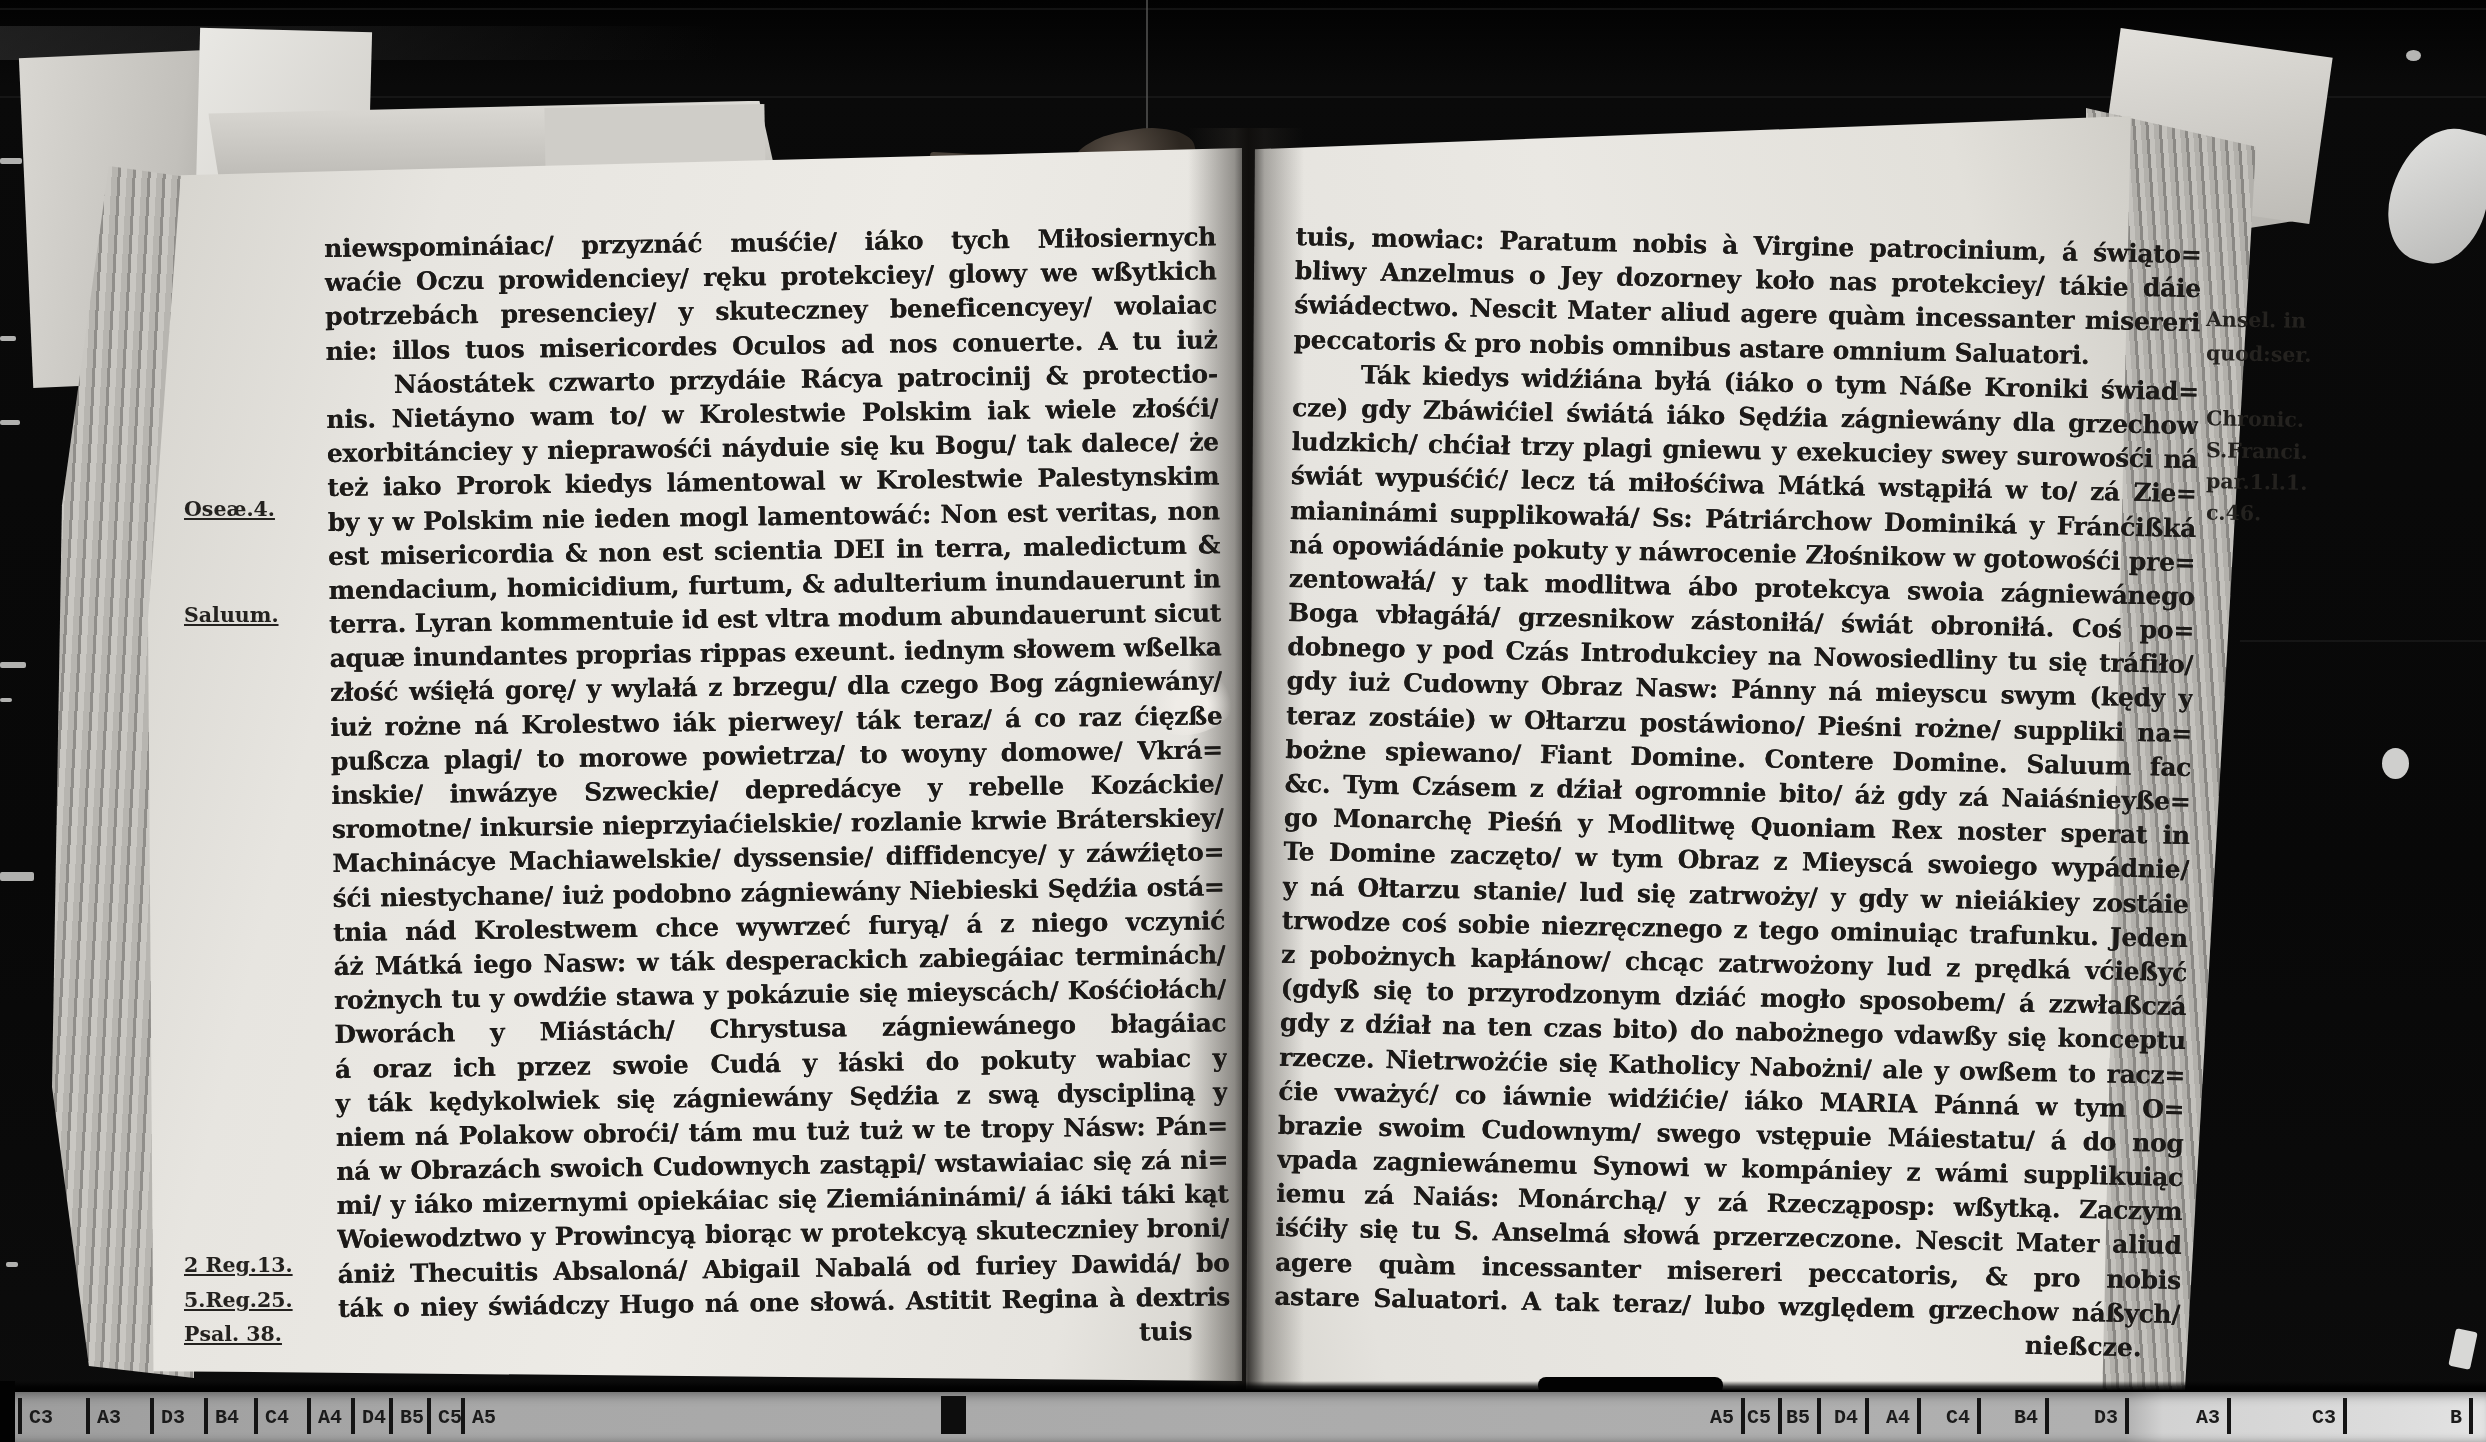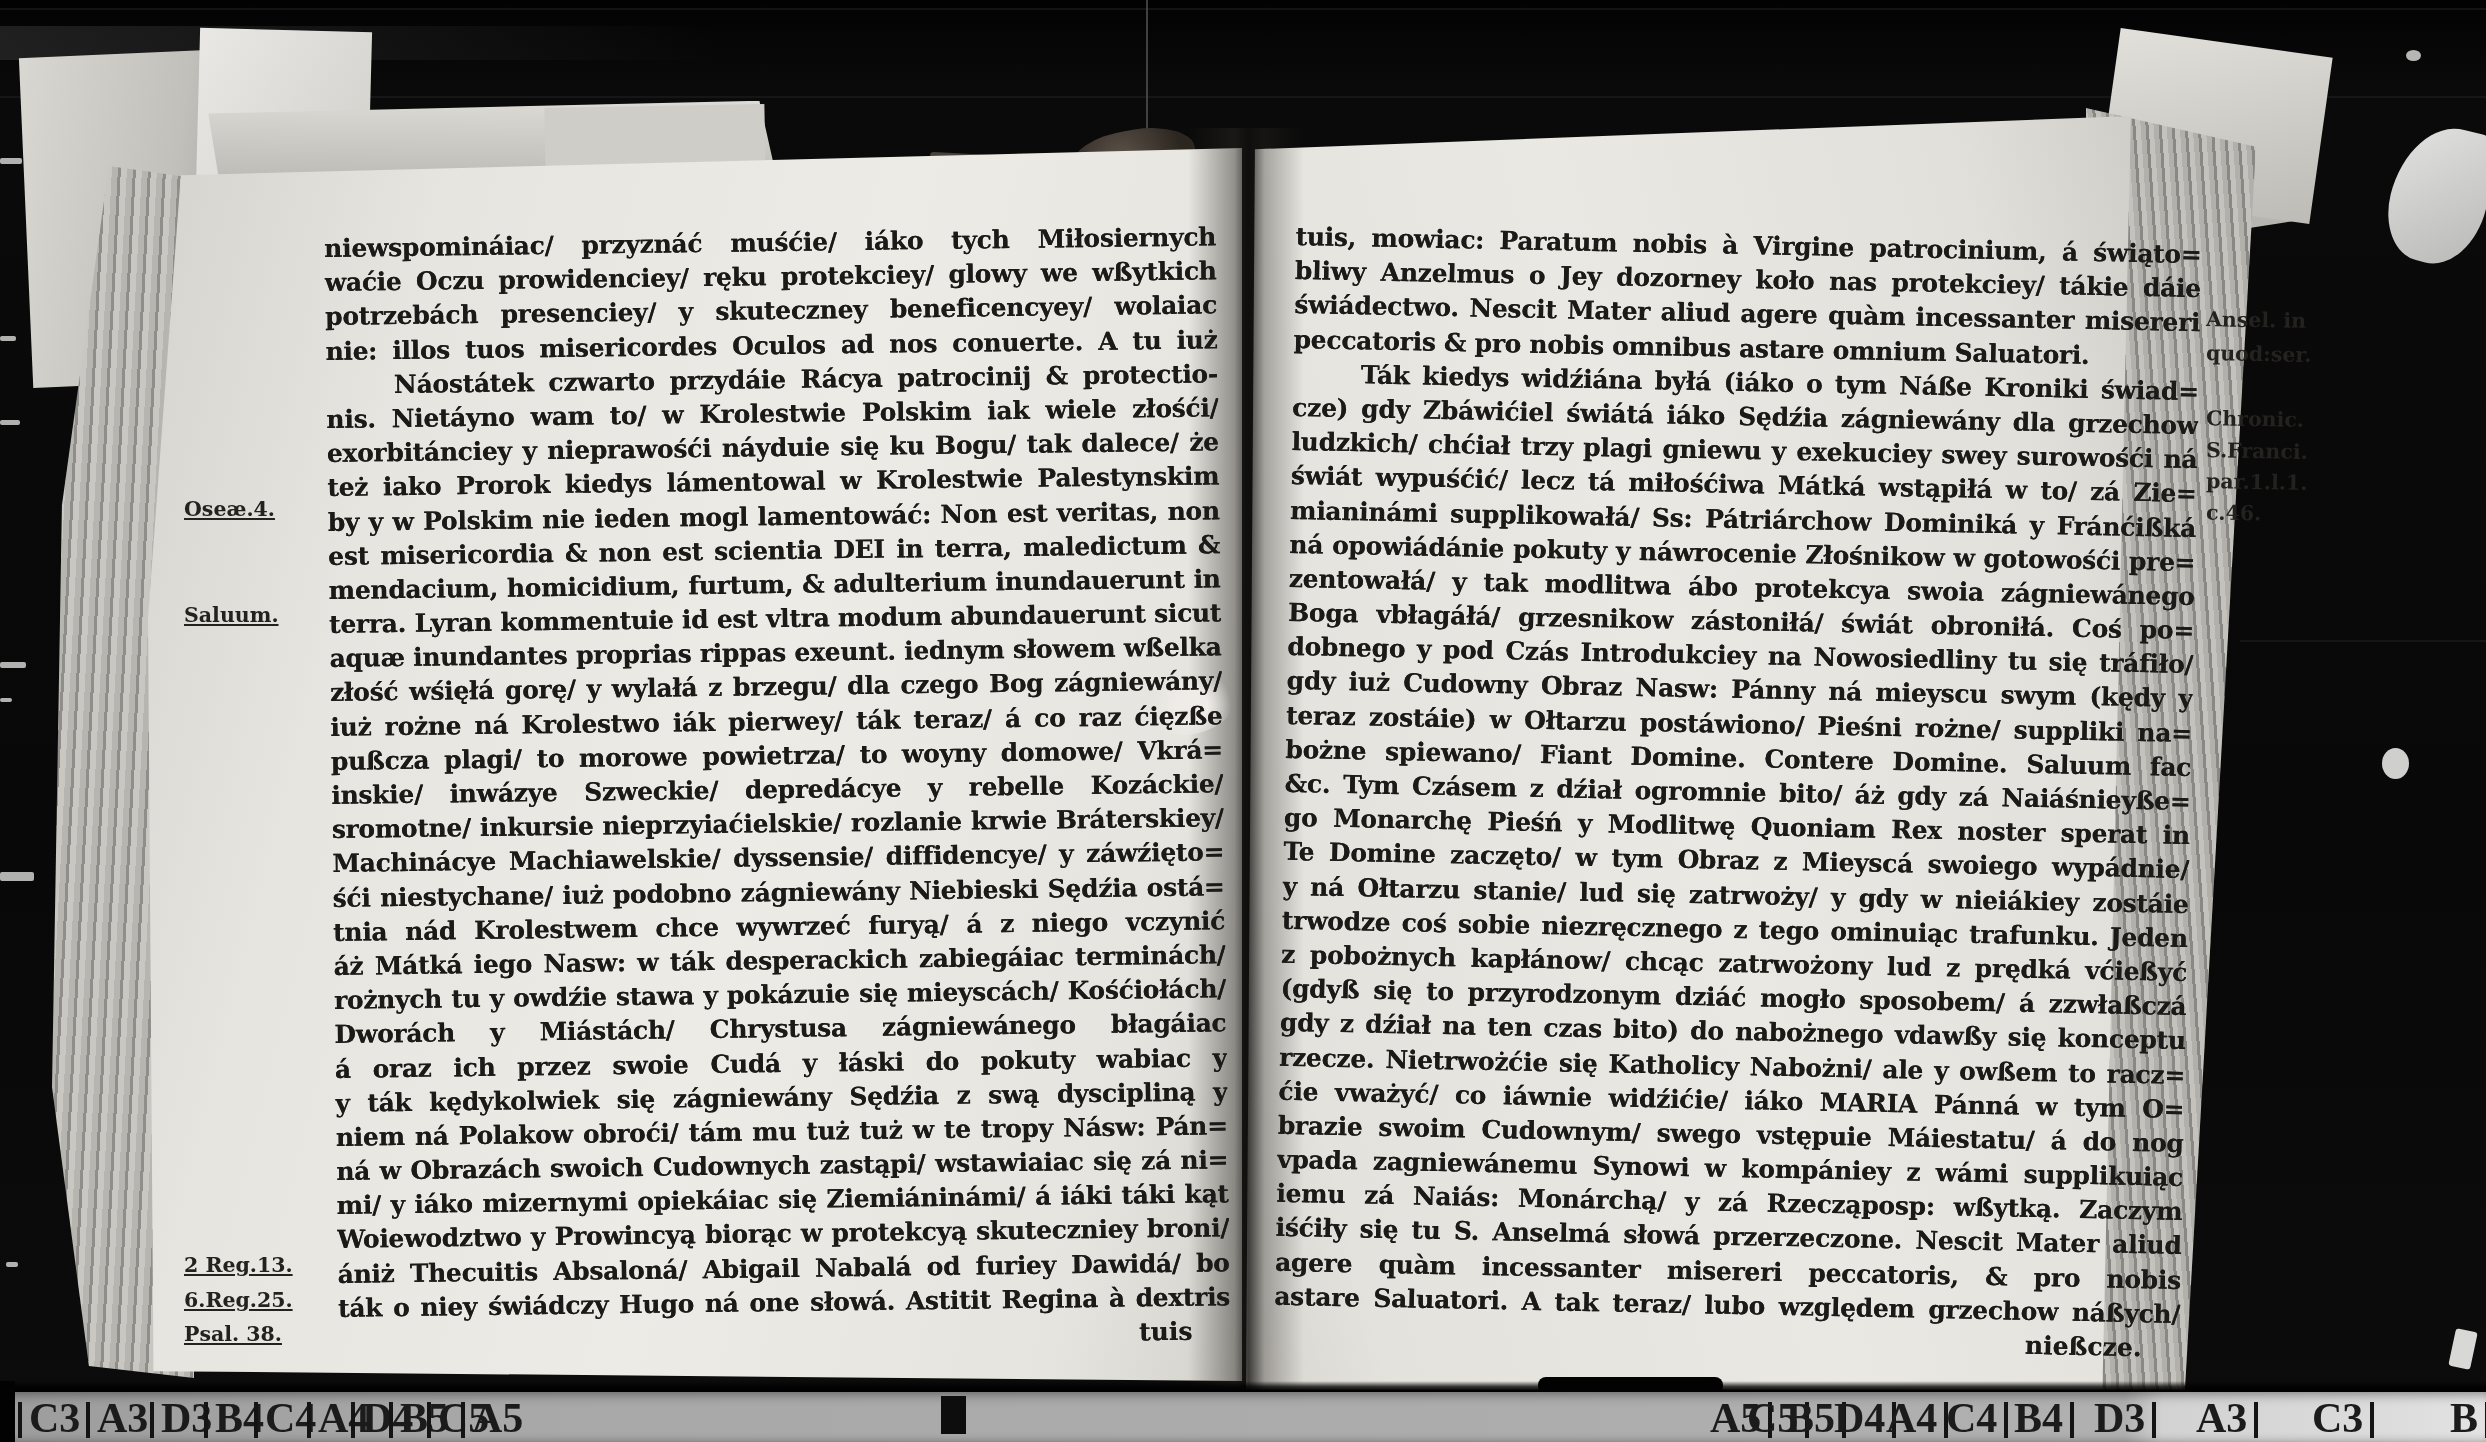--- a/index.html
+++ b/index.html
@@ -84,21 +84,21 @@
   
   .ruler{position:absolute;left:0;top:1392px;width:2486px;height:50px;
     background:linear-gradient(90deg,#9d9d9d 0%,#a8a8a8 20%,#acacac 55%,#b0b0b0 84%,#b0b0b0 85.5%,#d2d2d2 87%,#dcdcdc 96%,#e3e3e3 100%);
     box-shadow:inset 0 10px 12px -8px rgba(0,0,0,.45), inset 0 -8px 10px -8px rgba(0,0,0,.35);}
   .ruler-shadow{position:absolute;left:0;top:1381px;width:2486px;height:12px;
     background:linear-gradient(180deg,rgba(0,0,0,0),rgba(0,0,0,.75) 45%,#000 80%);}
   .shadow-blob{position:absolute;left:1538px;top:1377px;width:185px;height:17px;background:#020202;border-radius:8px;}
   .gutter-tick{position:absolute;left:941px;top:1396px;width:25px;height:38px;background:#0d0d0d;}
   .strip-corner{position:absolute;left:0;top:1381px;width:15px;height:61px;background:#020202;}
   .rlabel{position:absolute;top:1398px;height:40px;line-height:40px;
-    font-family:Liberation Serif, serif;font-weight:700;font-size:42px;color:#1b1b1b;white-space:nowrap;}
+    font-family:Liberation Mono, monospace;font-weight:700;font-size:20px;color:#1b1b1b;white-space:nowrap;}
   .rtick{display:inline-block;width:4px;height:36px;background:#141414;vertical-align:middle;margin:0 7px 4px 0;}
   .rtick-after{display:inline-block;width:4px;height:36px;background:#141414;vertical-align:middle;margin:0 0 4px 7px;}
 </style>
 </head>
 <body>
 
 <div id="stage">
 
   <div class="streak" style="top:8px"></div>
   <div class="streak" style="top:96px"></div>
@@ -159,21 +159,21 @@
         <div class="bline">ániż Thecuitis Absaloná/ Abigail Nabalá od furiey Dawidá/ bo</div>
         <div class="bline">ták o niey świádczy Hugo ná one słowá. Astitit Regina à dextris</div>
       </div>
     <div class="catchword">tuis</div>
   </div>
 
   <div>
       <div class="margin-note mn-left" style="top: 497px;">Oseæ.4.</div>
       <div class="margin-note mn-left" style="top: 603px;">Saluum.</div>
       <div class="margin-note mn-left" style="top: 1253px;">2 Reg.13.</div>
-      <div class="margin-note mn-left" style="top: 1288px;">6.Reg.25.</div>
+      <div class="margin-note mn-left" style="top: 1288px;">5.Reg.25.</div>
       <div class="margin-note mn-left" style="top: 1322px;">Psal. 38.</div>
     </div>
 
   <div class="textblock tb-right">
     <div class="blines">
         <div class="bline">tuis, mowiac: Paratum nobis à Virgine patrocinium, á świąto=</div>
         <div class="bline">bliwy Anzelmus o Jey dozorney koło nas protekciey/ tákie dáie</div>
         <div class="bline">świádectwo. Nescit Mater aliud agere quàm incessanter misereri</div>
         <div class="bline">peccatoris &amp; pro nobis omnibus astare omnium Saluatori.</div>
         <div class="bline">Ták kiedys widźiána byłá (iáko o tym Náße Kroniki świad=</div>

